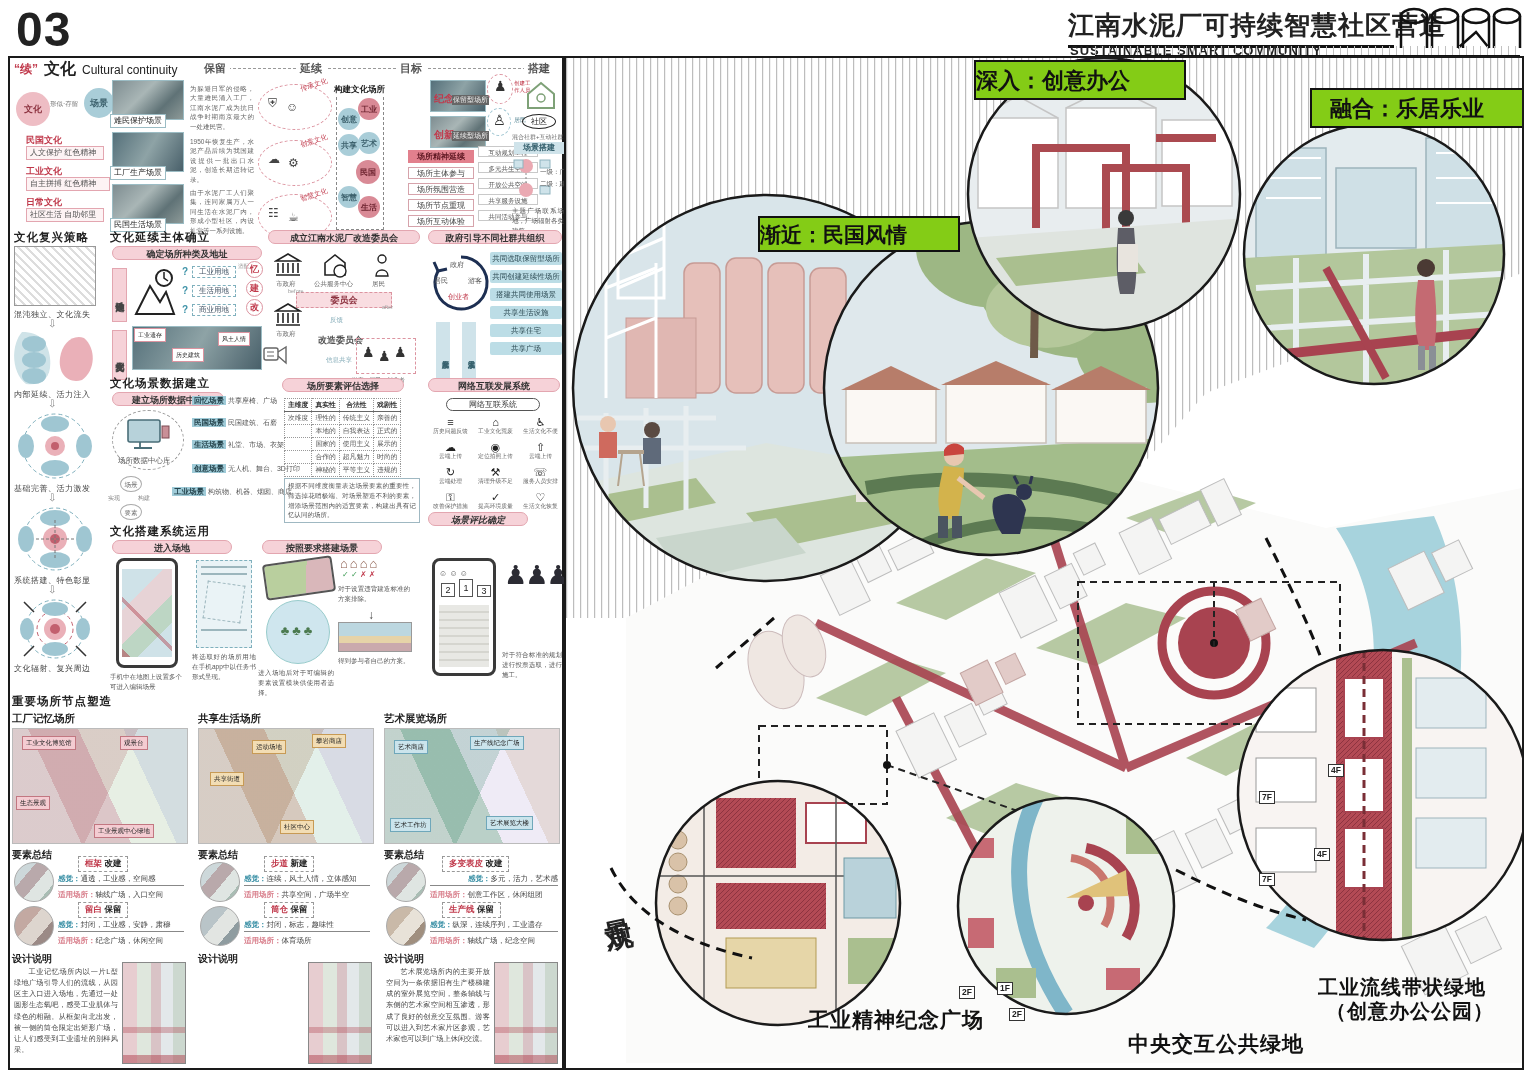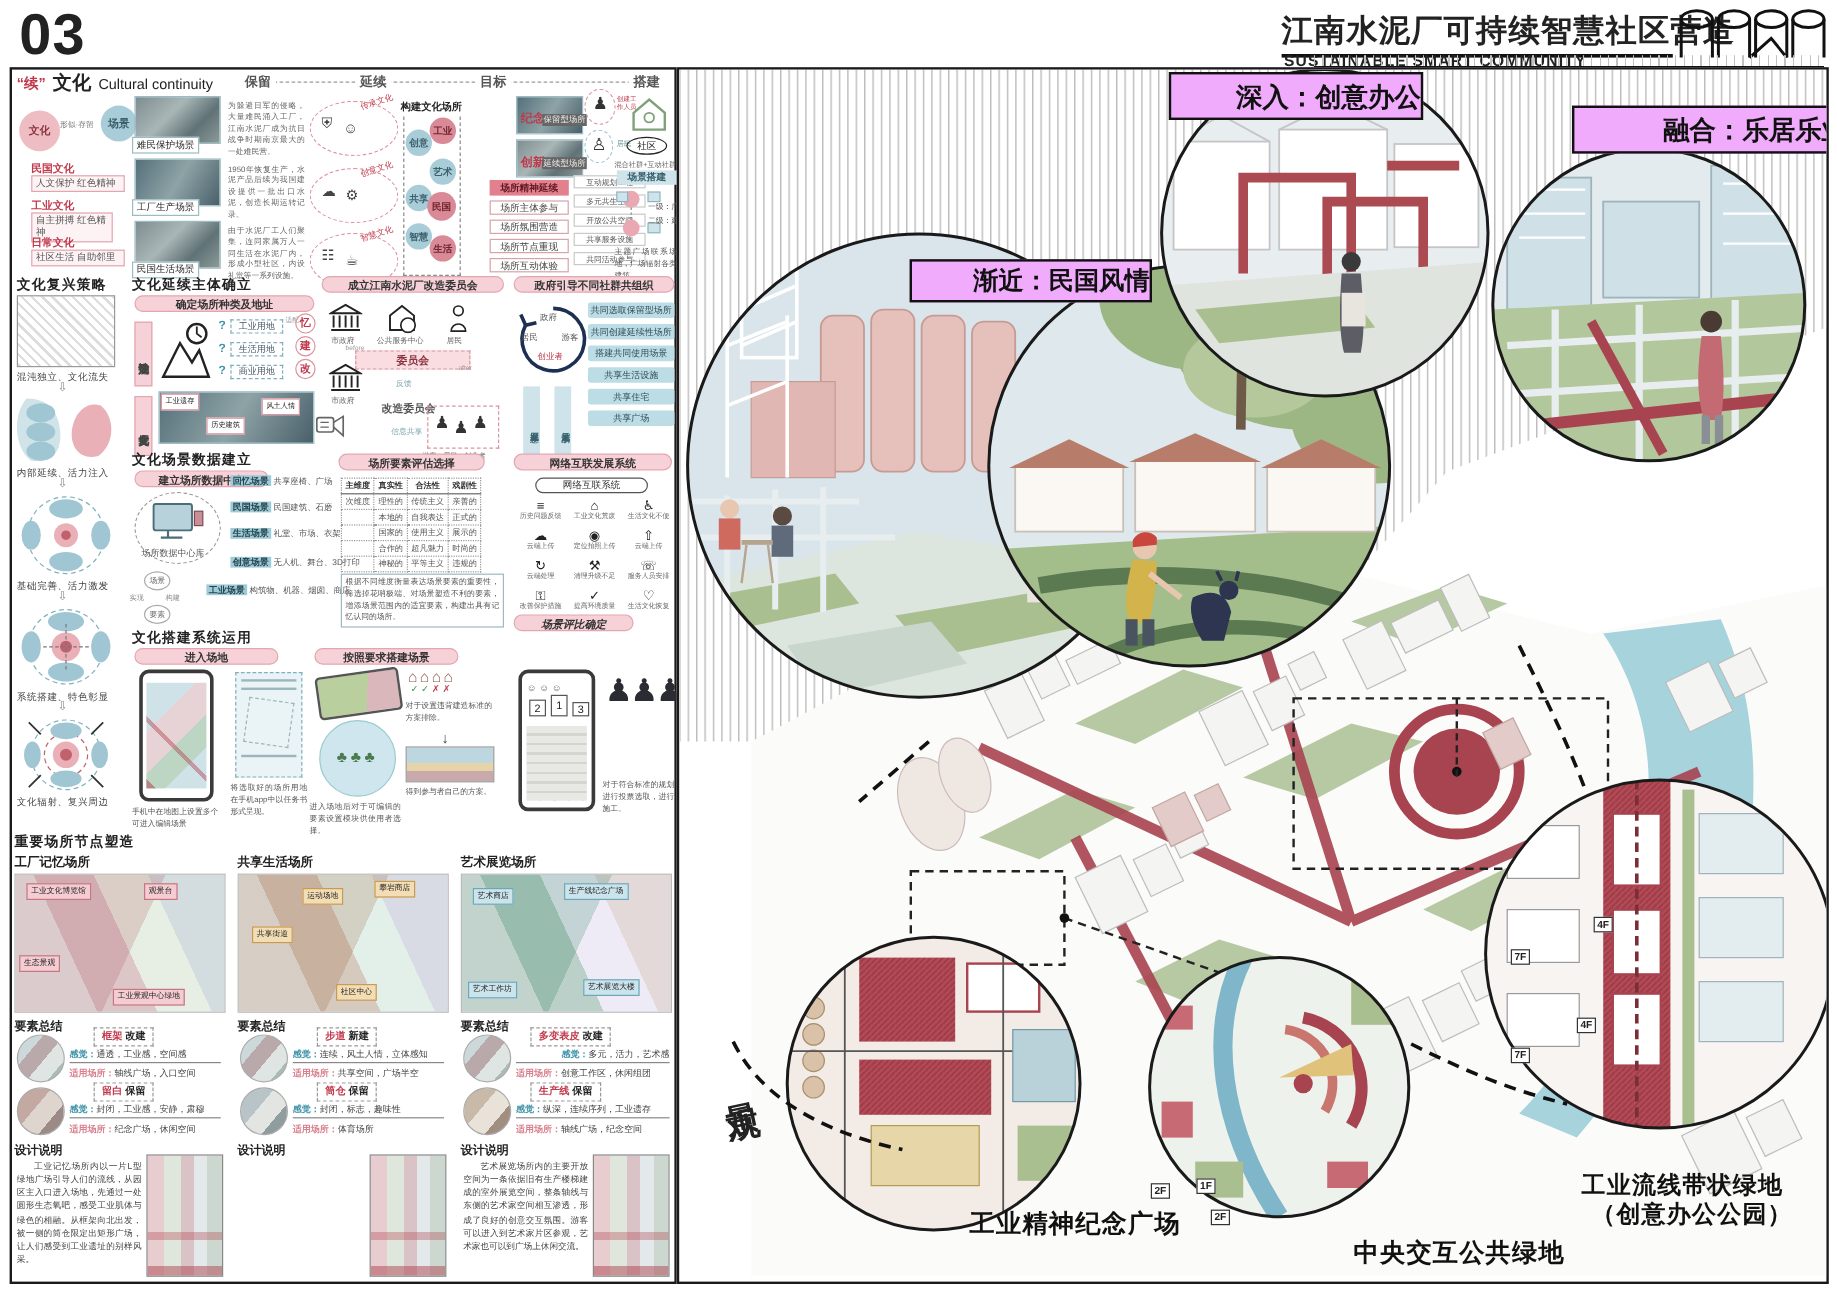--- a/index.html
+++ b/index.html
@@ -48,21 +48,21 @@
   .fl-k { color:#3f93a8; font-weight:bold; }
   .ul-k { color:#d9808d; font-weight:bold; }
   .circ-img { border-radius:50%; border:1px solid #aaa; background:linear-gradient(130deg,#cdd8da 0 30%,#b9a9ab 30% 55%,#dfe5e2 55% 80%,#a9bdb4 80%); }
   .destext { font-size:7.2px; color:#444; line-height:1.55; text-align:justify; text-indent:2em; }
   .plan { border:1px solid #888; background:
      linear-gradient(0deg, rgba(176,67,80,.5) 0 8%, transparent 8% 30%, rgba(176,67,80,.35) 30% 36%, transparent 36%),
      linear-gradient(90deg,#e7cdd0 0 22%,#dfe7dd 22% 45%,#d9c3c6 45% 62%,#e3e8ea 62% 80%,#ccd8cf 80%); }
   .axon1 { border:1px solid #bbb; background:
      linear-gradient(115deg, rgba(158,54,66,.18) 0 55%, transparent 55%),
      linear-gradient(65deg,#e9eceb 0 30%,#dcc6c8 30% 52%,#e7efe4 52% 72%,#d3dde0 72%); }
-  .callout { background:#f0abfc; border:2px solid #111; font-weight:bold; color:#111; text-align:right; }
+  .callout { background:#84cc16; border:2px solid #111; font-weight:bold; color:#111; text-align:left; }
   .ftag { background:#fff; border:1px solid #333; font-size:8.5px; font-weight:bold; line-height:11px; padding:0 2px; color:#222; }
   .pin { background:repeating-linear-gradient(90deg,#c2c2c2 0 1px,transparent 1px 7px); }
   .biglabel { font-size:21px; font-weight:bold; color:#111; letter-spacing:1px; white-space:nowrap; }
   .tinyperson { font-size:14px; color:#333; }
 </style>
 </head>
 <body>
 
 <div class="board">
 
@@ -95,21 +95,21 @@
   <span class="abs stage" style="left:396px;top:61px;">目标</span>
   <span class="abs stage" style="left:524px;top:61px;">搭建</span>
 
   <div class="abs pcirc pc-p" style="left:16px;top:92px;width:34px;height:34px;background:#eebdc4;color:#8d3340;font-size:9px;">文化</div>
   <span class="abs" style="left:50px;top:100px;font-size:6.5px;color:#777;">形似·存留</span>
   <div class="abs pcirc pc-b" style="left:84px;top:88px;width:30px;height:30px;font-size:9px;">场景</div>
 
   <span class="abs ctype-t" style="left:26px;top:134px;">民国文化</span>
   <div class="abs ctype-b" style="left:26px;top:146px;width:78px;">人文保护 红色精神</div>
   <span class="abs ctype-t" style="left:26px;top:165px;">工业文化</span>
-  <div class="abs ctype-b" style="left:26px;top:177px;width:68px;">自主拼搏 红色精神</div>
+  <div class="abs ctype-b" style="left:26px;top:177px;width:84px;">自主拼搏 红色精神</div>
   <span class="abs ctype-t" style="left:26px;top:196px;">日常文化</span>
   <div class="abs ctype-b" style="left:26px;top:208px;width:78px;">社区生活 自助邻里</div>
 
   <div class="abs photo" style="left:112px;top:80px;width:72px;height:40px;"></div>
   <div class="abs plabel" style="left:110px;top:114px;">难民保护场景</div>
   <div class="abs photo2" style="left:112px;top:132px;width:72px;height:40px;"></div>
   <div class="abs plabel" style="left:110px;top:166px;">工厂生产场景</div>
   <div class="abs photo" style="left:112px;top:184px;width:72px;height:40px;"></div>
   <div class="abs plabel" style="left:110px;top:218px;">民国生活场景</div>
 
@@ -128,21 +128,21 @@
   <span class="abs" style="left:268px;top:152px;font-size:12px;color:#444;">☁</span>
   <span class="abs" style="left:288px;top:156px;font-size:12px;color:#444;">⚙</span>
   <span class="abs" style="left:268px;top:206px;font-size:12px;color:#444;">☷</span>
   <span class="abs" style="left:288px;top:210px;font-size:12px;color:#444;">☕</span>
 
   <div class="abs" style="left:336px;top:92px;width:48px;height:138px;border:1px dashed #888;"></div>
   <div class="abs" style="left:332px;top:84px;font-size:8.5px;font-weight:bold;background:#fff;padding:0 2px;">构建文化场所</div>
   <div class="abs pcirc pc-p" style="left:358px;top:98px;width:22px;height:22px;">工业</div>
   <div class="abs pcirc pc-b" style="left:338px;top:108px;width:22px;height:22px;">创意</div>
   <div class="abs pcirc pc-b" style="left:358px;top:132px;width:22px;height:22px;">艺术</div>
-  <div class="abs pcirc pc-b" style="left:338px;top:154px;width:22px;height:22px;">共享</div>
+  <div class="abs pcirc pc-b" style="left:338px;top:134px;width:22px;height:22px;">共享</div>
   <div class="abs pcirc pc-p" style="left:356px;top:160px;width:24px;height:24px;">民国</div>
   <div class="abs pcirc pc-b" style="left:338px;top:186px;width:22px;height:22px;">智慧</div>
   <div class="abs pcirc pc-p" style="left:358px;top:196px;width:22px;height:22px;">生活</div>
 
   <div class="abs photo2" style="left:430px;top:80px;width:56px;height:32px;"></div>
   <span class="abs red b" style="left:434px;top:92px;font-size:10px;">纪念</span>
   <span class="abs" style="left:452px;top:95px;font-size:7px;color:#eee;background:#666;padding:0 1px;">保留型场所</span>
   <div class="abs photo" style="left:430px;top:116px;width:56px;height:32px;"></div>
   <span class="abs red b" style="left:434px;top:128px;font-size:10px;">创新</span>
   <span class="abs" style="left:452px;top:131px;font-size:7px;color:#eee;background:#666;padding:0 1px;">延续型场所</span>

